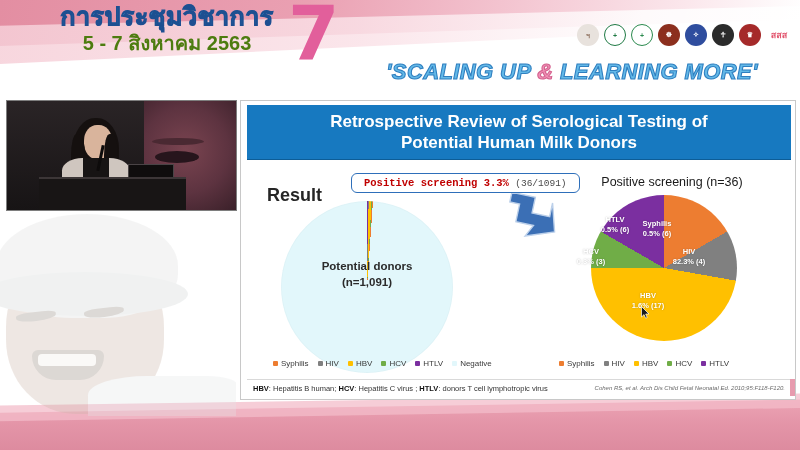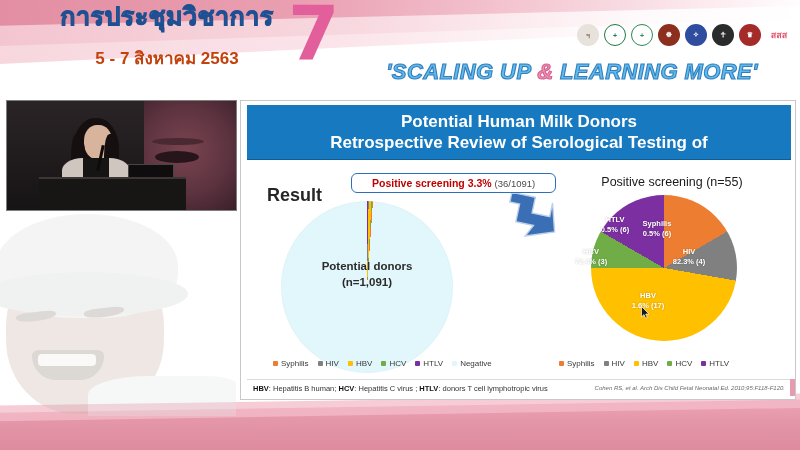--- a/index.html
+++ b/index.html
@@ -42,21 +42,21 @@
     position:absolute; left:22px; top:4px; width:290px;
     text-align:center; line-height:1.02;
   }
   .hdr-thai .l1, .hdr-thai .l2 {
     font-size:25px; font-weight:bold; color:#3aa8dd;
     -webkit-text-stroke:1px #1d4f91;
     letter-spacing:.5px; white-space:nowrap;
   }
   .hdr-thai .l2 { font-size:24px; }
   .hdr-thai .date {
-    margin-top:20px; font-size:17px; font-weight:bold; color:#c2410c;
+    margin-top:3px; font-size:20px; font-weight:bold; color:#4d7c0f;
     white-space:nowrap;
   }
   .hdr-seven {
     position:absolute; left:288px; top:-4px;
     font-size:74px; font-weight:bold; color:#e25f9b;
     line-height:1; font-family:"DejaVu Sans", sans-serif;
   }
   .hdr-tagline {
     position:absolute; left:352px; top:59px; width:440px;
     text-align:center; font-size:22px; font-weight:bold;
@@ -191,22 +191,22 @@
     box-shadow:0 1px 0 #0d5d97;
   }
   .result-label {
     position:absolute; left:26px; top:84px;
     font-size:18px; font-weight:bold; color:#262626;
     text-underline-offset:3px;
   }
   .callout {
     position:absolute; left:110px; top:72px;
     background:#fff; border:1.6px solid #2e6fba; border-radius:6px;
-    padding:3px 20px; white-space:nowrap;
-    font-size:10.5px; font-weight:bold; color:#c00000;
+    padding:3px 12px; white-space:nowrap;
+    font-size:10.5px; font-weight:bold; color:#c00000;font-family:Liberation Mono, monospace;
   }
   .callout .sub { color:#4a4a4a; font-weight:normal; font-size:9.5px; }
 
   .arrow-blue {
     position:absolute; left:264px; top:92px; width:54px; height:50px;
   }
 
   
   .pie-left {
     position:absolute; left:40px; top:100px; width:172px; height:172px;
@@ -336,59 +336,59 @@
     <div class="person-body"></div>
     <div class="person-inner"></div>
     <div class="mic"></div>
     <div class="laptop"></div>
     <div class="podium"></div>
   </div>
 
   <div class="slide">
 
     <div class="slide-title">
+      <div>Retrospective Review of Serological Testing of</div>
       <div>Potential Human Milk Donors</div>
-      <div>Retrospective Review of Serological Testing of</div>
     </div>
 
     <div class="result-label">Result</div>
 
     <div class="callout">
       <span>Positive screening 3.3%</span>
       <span class="sub">(36/1091)</span>
     </div>
 
     <svg class="arrow-blue" viewBox="0 0 54 50">
       <path d="M2 4 L26 4 L26 20 L44 20 L44 6 L52 34 L24 44 L30 32 L12 32 L12 14 L2 14 Z" fill="#3b6fb5" stroke="#bcd0ea" stroke-width="1.4" transform="rotate(12 27 25)"></path>
     </svg>
 
     <div class="pie-left"></div>
     <div class="pie-left-label">
       <div>Potential donors</div>
       <div>(n=1,091)</div>
     </div>
 
-    <div class="pie-right-title">Positive screening (n=55)</div>
+    <div class="pie-right-title">Positive screening (n=36)</div>
     <div class="pie-right"></div>
 
     <div class="sl-lab sl-syphilis">
       <div>Syphilis</div>
       <div>0.5% (6)</div>
     </div>
     <div class="sl-lab sl-hiv">
       <div>HIV</div>
       <div>82.3% (4)</div>
     </div>
     <div class="sl-lab sl-hbv">
       <div>HBV</div>
       <div>1.6% (17)</div>
     </div>
     <div class="sl-lab sl-hcv">
       <div>HCV</div>
-      <div>72.4% (3)</div>
+      <div>0.3% (3)</div>
     </div>
     <div class="sl-lab sl-htlv">
       <div>HTLV</div>
       <div>0.5% (6)</div>
     </div>
 
     <svg class="cursor" viewBox="0 0 9 13">
       <path d="M0.5 0.5 L0.5 11 L3 8.6 L4.6 12.2 L6.2 11.5 L4.7 8 L8 8 Z" fill="#1a1a1a" stroke="#ffffff" stroke-width="0.7"></path>
     </svg>
 

